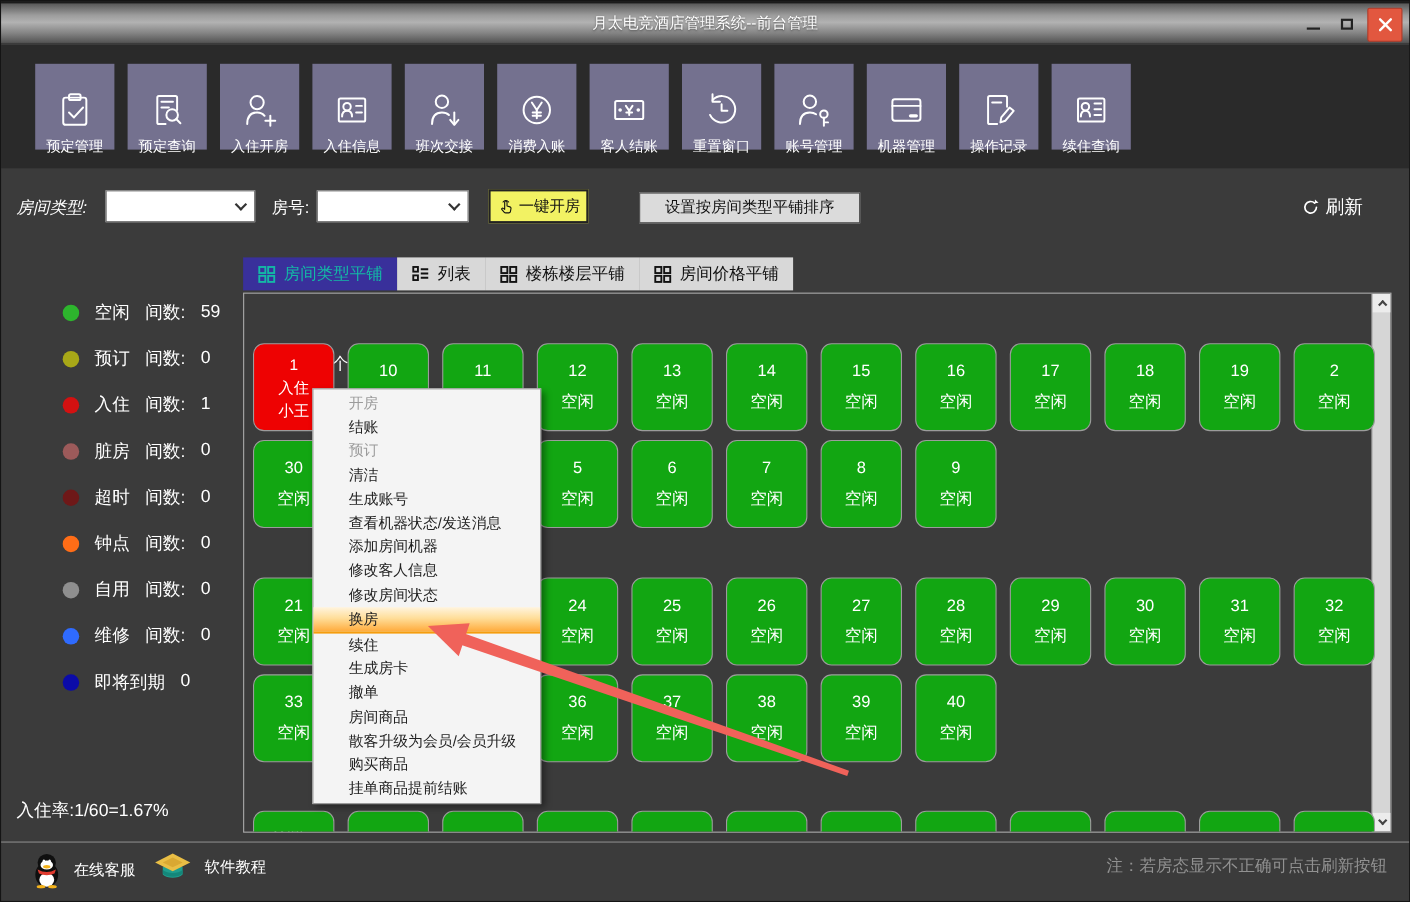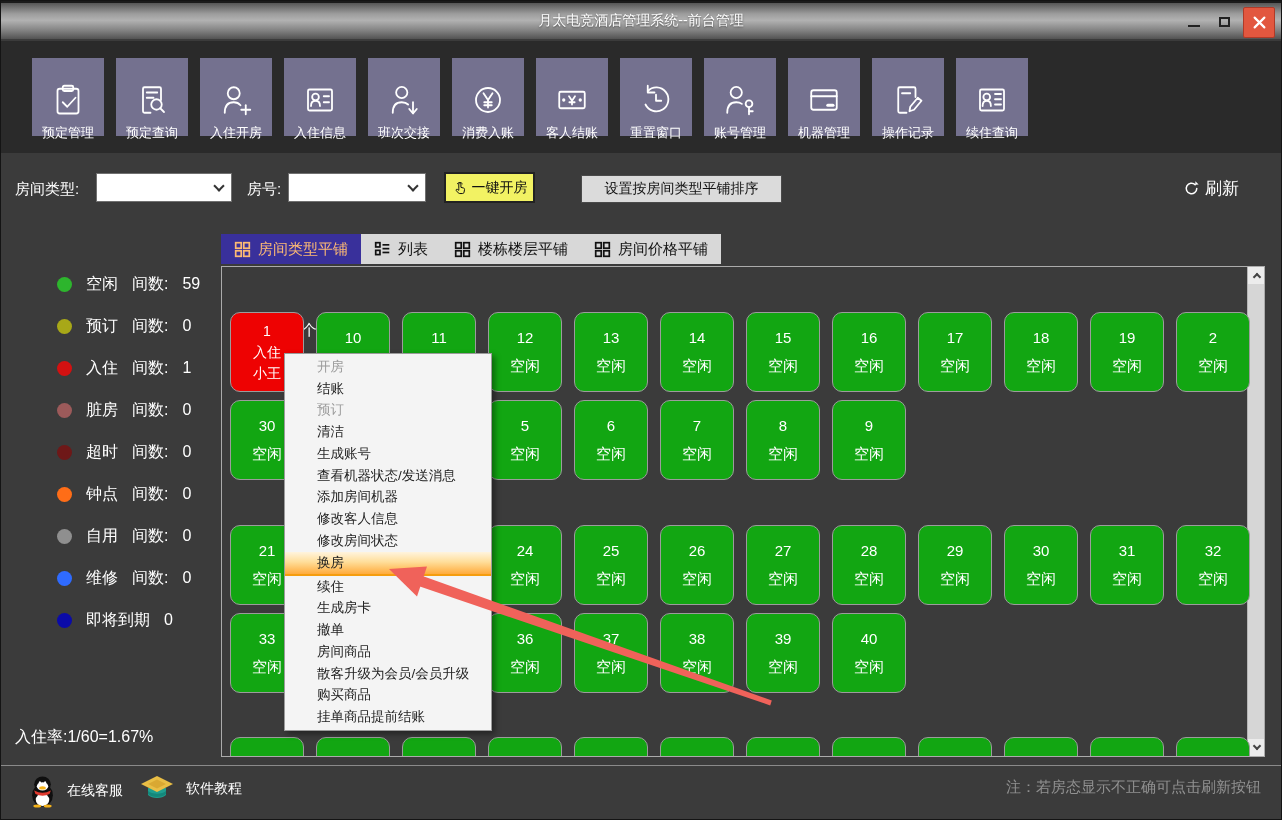--- a/index.html
+++ b/index.html
@@ -41,21 +41,21 @@
   .btn-sort { position:absolute; left:580px; top:22px; width:201px; height:28px; background:#DBDBDB;
     border:1px solid #4a4a4a; display:flex; align-items:center; justify-content:center;
     font-size:14px; color:#111; }
   .refresh { position:absolute; right:42px; top:24px; display:flex; align-items:center; gap:5px;
     color:#fff; font-size:17px; }
 
   
   .tabs { position:absolute; left:220px; top:233px; display:flex; height:30px; }
   .tab { display:flex; align-items:center; gap:7px; padding:0 13px; font-size:15px;
     background:#D8D8D8; color:#111; }
-  .tab.active { background:#39309B; color:#fdba74; }
+  .tab.active { background:#39309B; color:#14b8a6; }
   .tab svg { stroke:currentColor; fill:none; stroke-width:2; }
 
   
   .legend { position:absolute; left:0; top:262px; width:220px; }
   .legend-row { position:absolute; left:56px; display:flex; align-items:center; gap:14px; height:20px; }
   .dot { width:15px; height:15px; border-radius:50%; flex:0 0 auto; }
   .legend-row span { color:#fff; font-size:16px; white-space:nowrap; }
   .occupancy { position:absolute; left:14px; top:726px; color:#fff; font-size:16px; }
 
   
@@ -254,21 +254,21 @@
               <line x1="28" y1="23" x2="36" y2="23"></line>
               <line x1="28" y1="30" x2="36" y2="30"></line>
             </svg>
           </div>
           <div class="tb-label">续住查询</div>
         </div>
       </div>
   </div>
 
   <div class="filter-row">
-    <div class="f-label" style="left:14px;">房间类型:</div>
+    <div class="f-label" style="left:14px;font-style:italic;">房间类型:</div>
     <div class="select" style="left:95px; width:136px;">
         <div class="chev"></div>
       </div>
     <div class="f-label" style="left:246px;">房号:</div>
     <div class="select" style="left:287px; width:138px;">
         <div class="chev"></div>
       </div>
     <div class="btn-quickopen">
       <svg width="16" height="16" viewBox="0 0 24 24">
         <path d="M10.2 12.5 V5.6 a1.6 1.6 0 0 1 3.2 0 V11 l4 1.1 a2 2 0 0 1 1.4 2.2 l-.7 4 a2.4 2.4 0 0 1-2.4 2 h-4.1 a3 3 0 0 1-2.2-1 l-2.9-3.3 a1.3 1.3 0 0 1 1.9-1.8 l1.8 1.3z" stroke="#111" fill="none" stroke-width="1.5" stroke-linejoin="round"></path>

